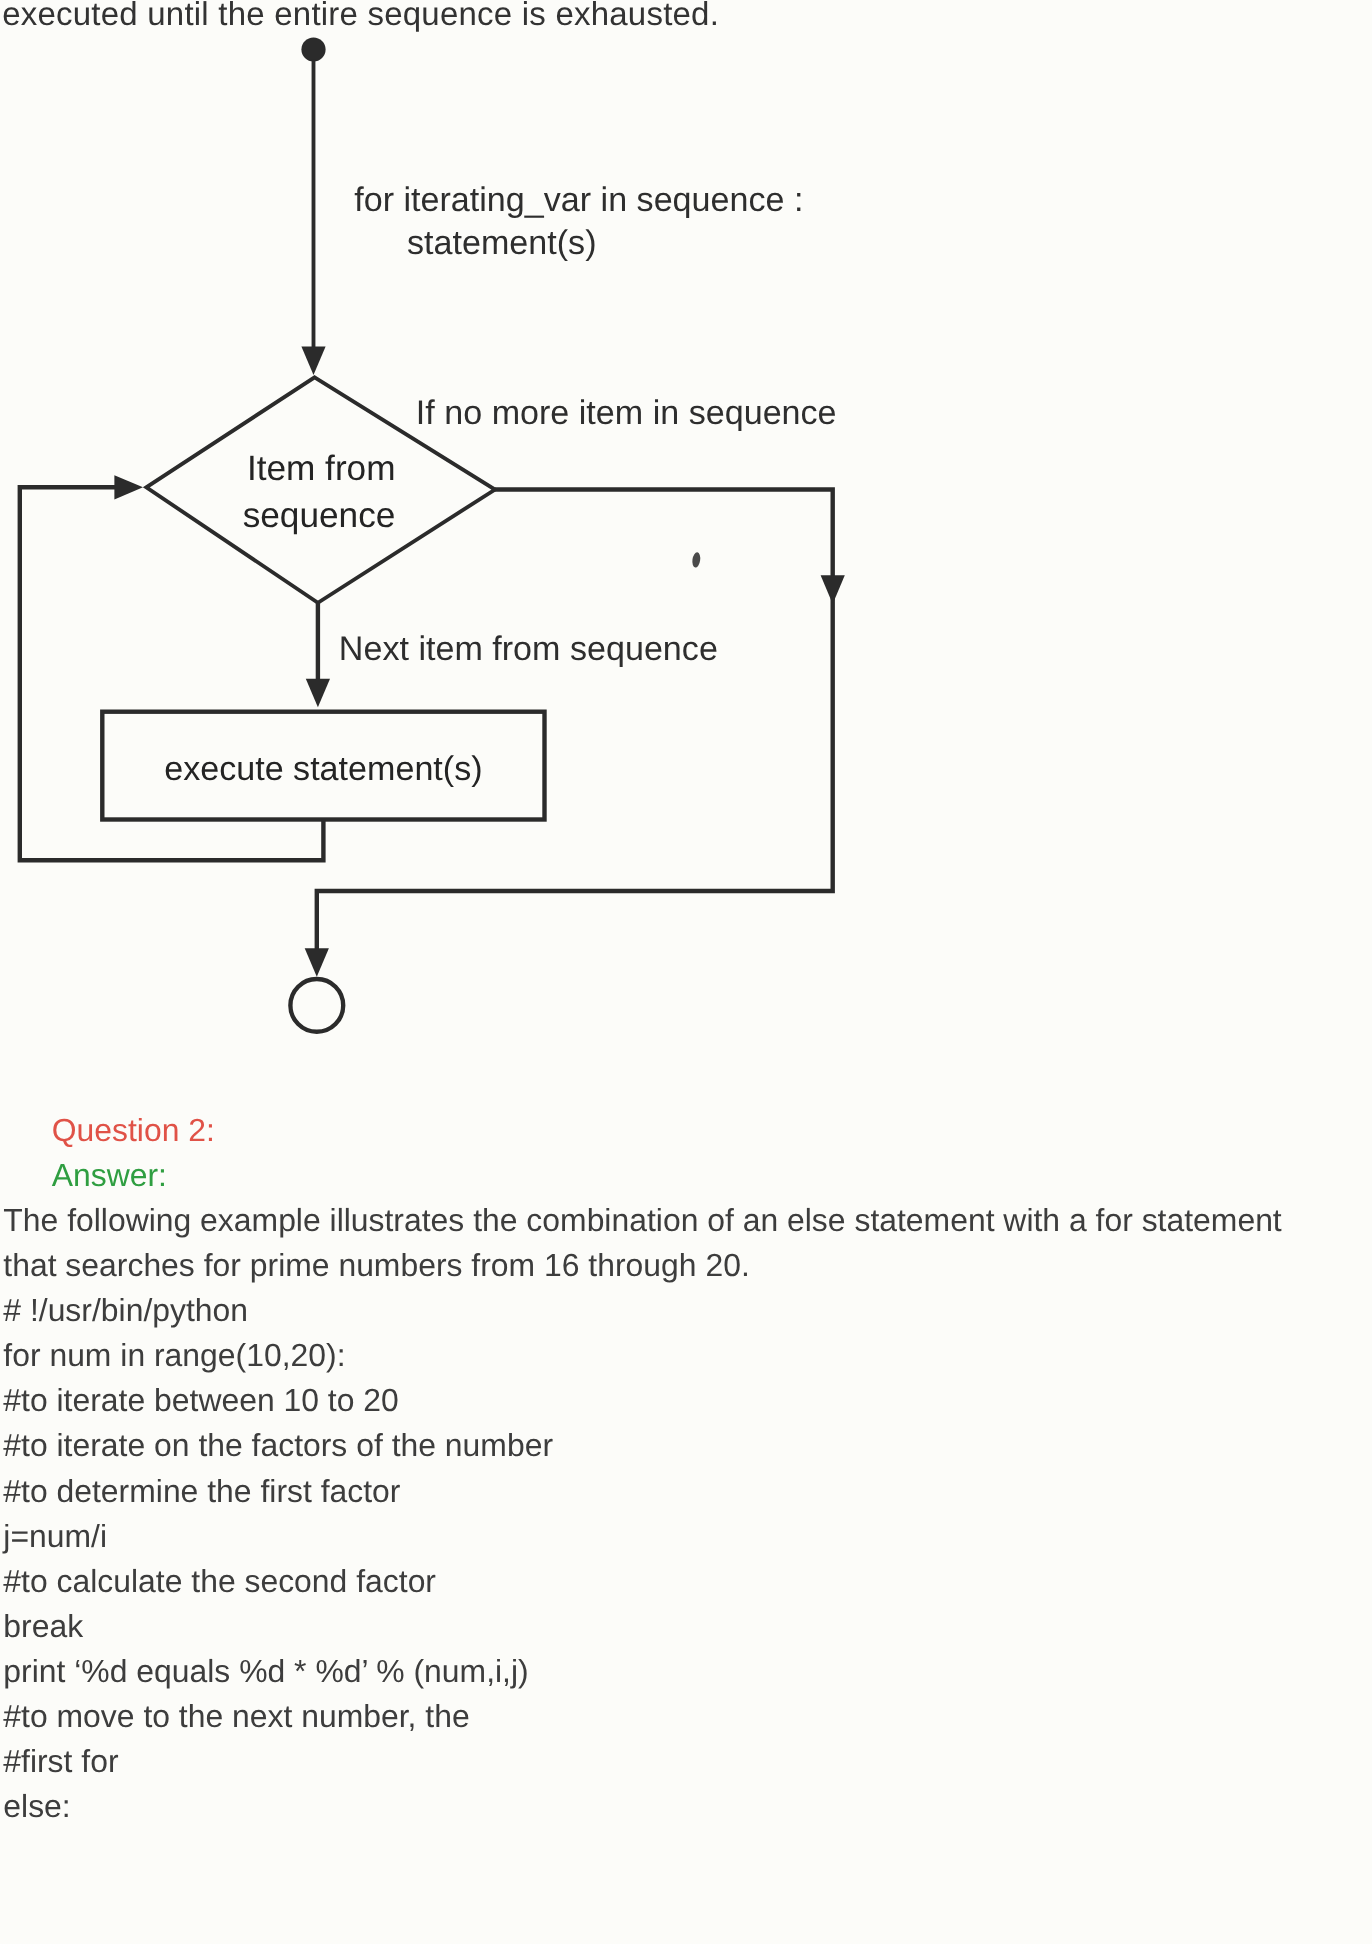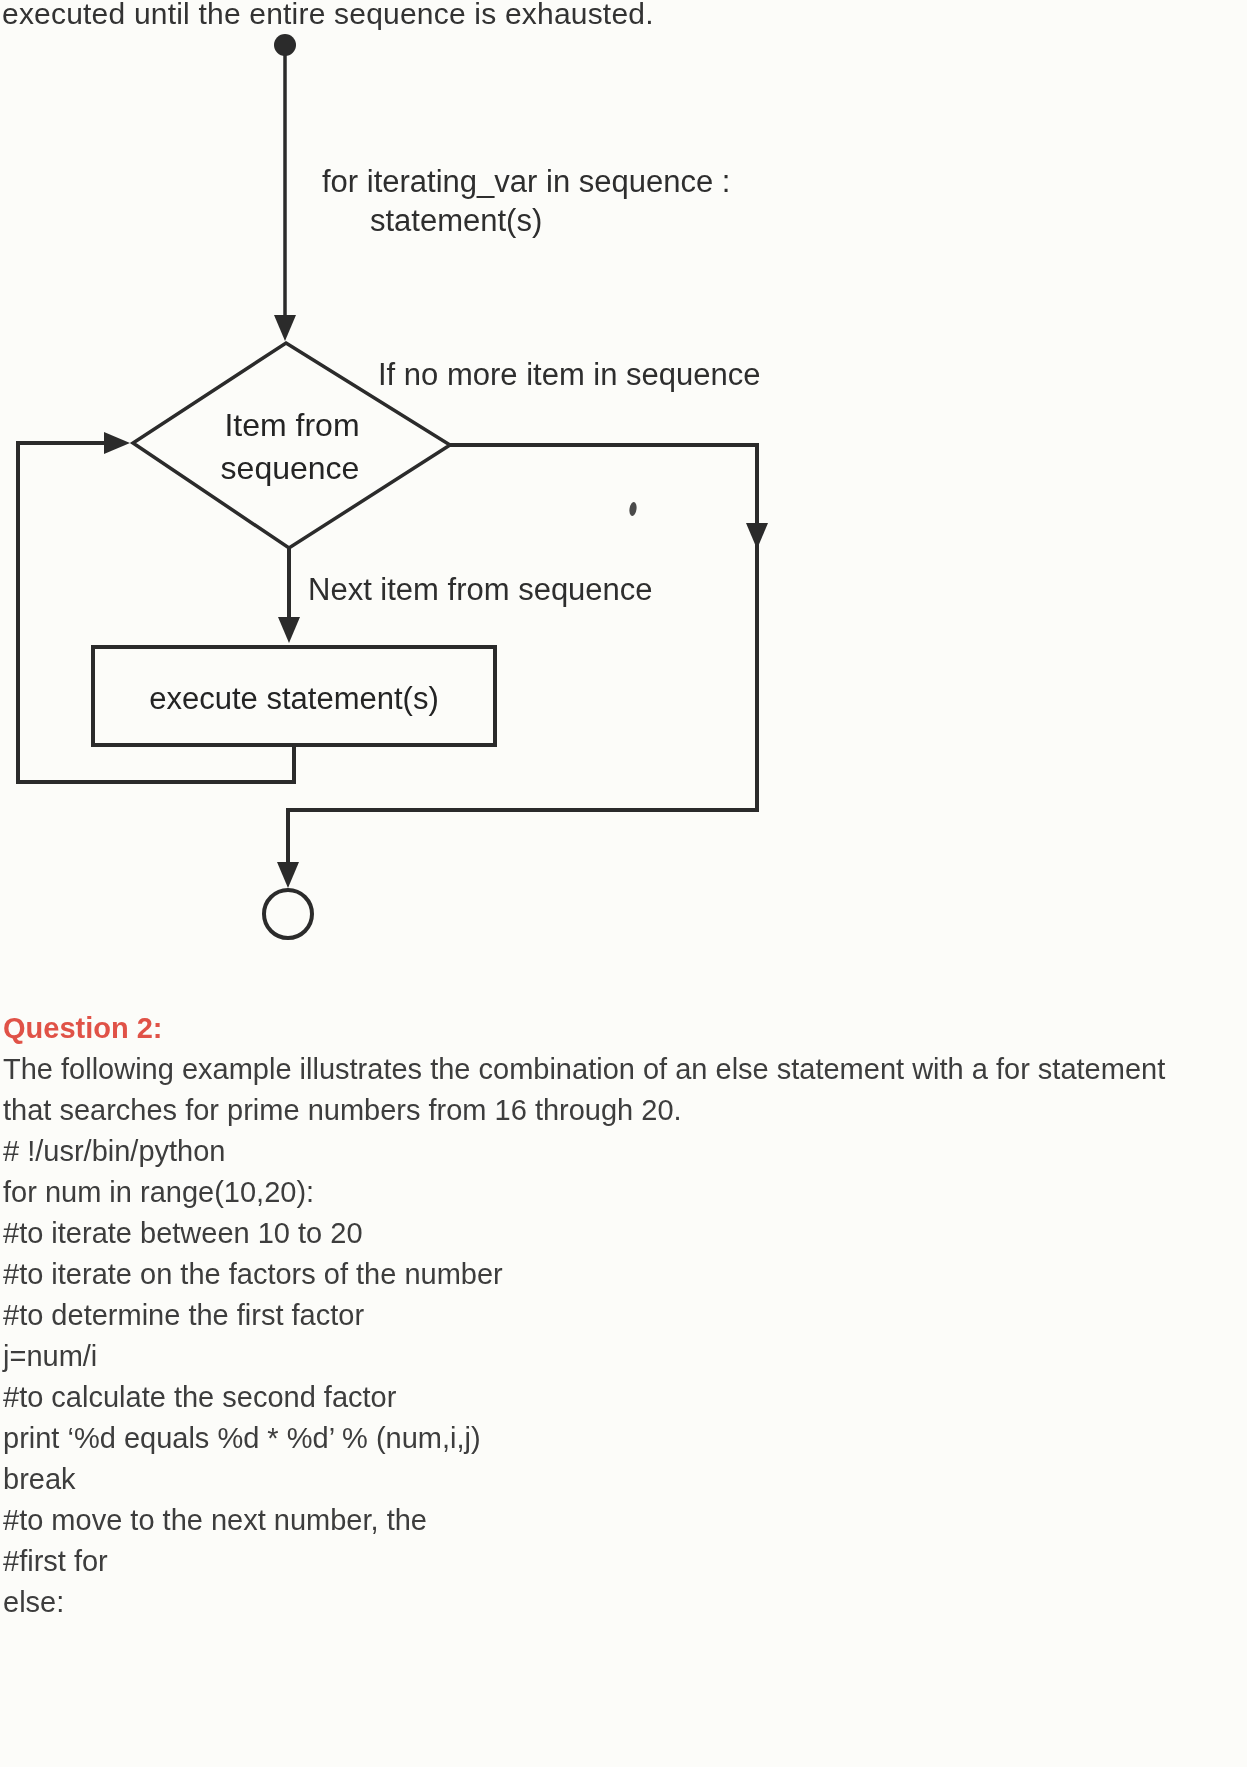--- a/index.html
+++ b/index.html
@@ -22,21 +22,21 @@
   .fl-arrow{fill:#2b2b2b;stroke:none;}
   .fl-text{font-family:"Liberation Sans", sans-serif;font-size:31px;fill:#2e2e2e;}
   .fl-text-box{font-family:"Liberation Sans", sans-serif;font-size:31px;fill:#242424;}
   .fl-text-diamond{font-family:"Liberation Sans", sans-serif;font-size:32px;fill:#242424;}
 
   .qa-block{
     position:absolute;left:3px;top:1008px;width:1244px;
     font-size:29px;line-height:41px;color:#3d3d3d;
   }
   .qa-line{white-space:nowrap;}
-  .qa-heading{font-weight:bold;}
+  .qa-heading{font-weight:normal;margin-left:44px;}
 </style>
 </head>
 <body style="background: rgb(252, 252, 249);">
 
 <div class="page">
 
   <div class="top-line">executed until the entire sequence is exhausted.</div>
 
   <svg class="flowchart" width="1247" height="995" viewBox="0 0 1247 995">
 
@@ -69,29 +69,30 @@
     <text x="294" y="709" text-anchor="middle" class="fl-text-box">execute statement(s)</text>
 
     <path d="M294,745 V782 H18 V443 H106" class="fl-line"></path>
     <polygon points="130,443 104,432 104,454" class="fl-arrow"></polygon>
 
     <ellipse cx="633" cy="509" rx="3.5" ry="7" fill="#4a4a4a" transform="rotate(8 633 509)"></ellipse>
   </svg>
 
   <div class="qa-block">
     <div class="qa-line qa-heading" style="color: rgb(224, 82, 71);">Question 2:</div>
+    <div class="qa-line qa-heading" style="color: rgb(47, 158, 65);">Answer:</div>
     <div class="qa-line">The following example illustrates the combination of an else statement with a for statement</div>
     <div class="qa-line">that searches for prime numbers from 16 through 20.</div>
     <div class="qa-line"># !/usr/bin/python</div>
     <div class="qa-line">for num in range(10,20):</div>
     <div class="qa-line">#to iterate between 10 to 20</div>
     <div class="qa-line">#to iterate on the factors of the number</div>
     <div class="qa-line">#to determine the first factor</div>
     <div class="qa-line">j=num/i</div>
     <div class="qa-line">#to calculate the second factor</div>
+    <div class="qa-line">break</div>
     <div class="qa-line">print ‘%d equals %d * %d’ % (num,i,j)</div>
-    <div class="qa-line">break</div>
     <div class="qa-line">#to move to the next number, the</div>
     <div class="qa-line">#first for</div>
     <div class="qa-line">else:</div>
   </div>
 
 </div>
 
 </body></html>

